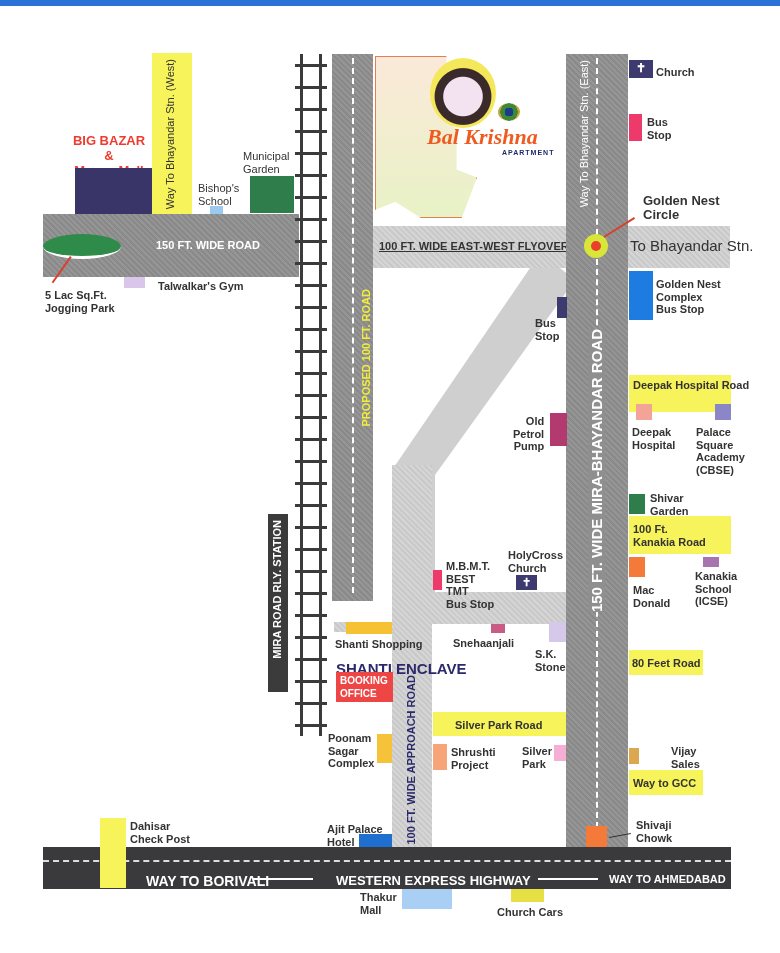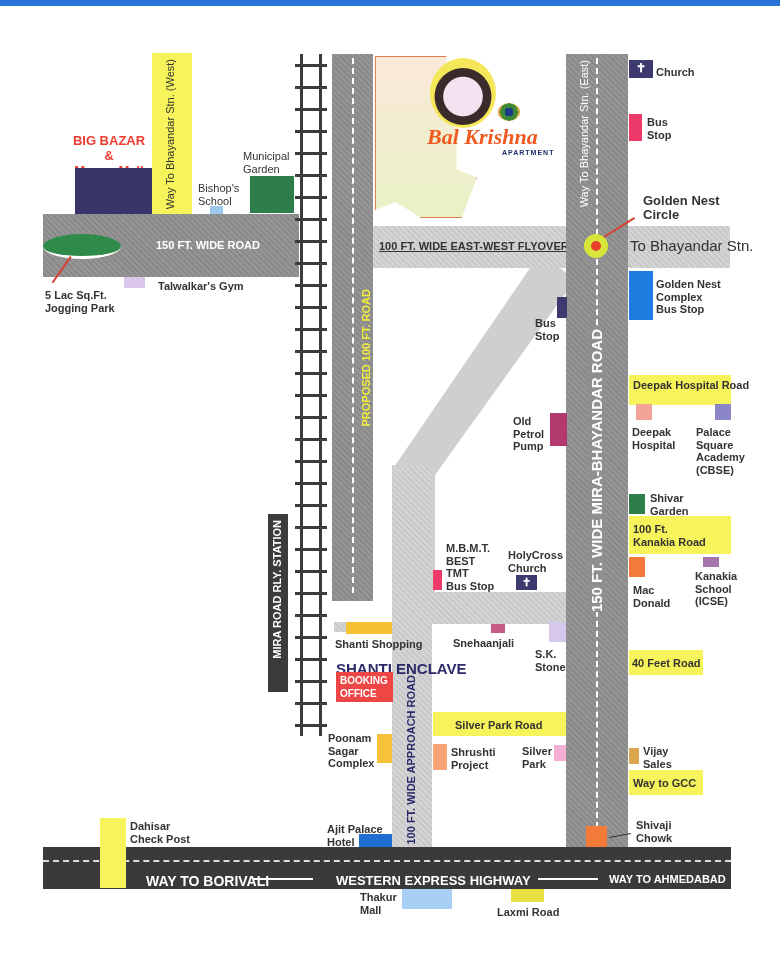--- a/index.html
+++ b/index.html
@@ -143,27 +143,27 @@
   <div>Bus Stop</div>
 </div>
 
 <div class="abs" style="left:557px;top:297px;width:10px;height:21px;background:#3c3a6e;"></div>
 <div class="abs lbl" style="left:535px;top:317px;">
   <div>Bus</div>
   <div>Stop</div>
 </div>
 
 <div class="abs" style="left:550px;top:413px;width:17px;height:33px;background:#b33a6e;"></div>
-<div class="abs lbl" style="left:513px;top:415px;">
+<div class="abs lbl" style="left:513px;top:415px;text-align:right;">
   <div>Old</div>
   <div>Petrol</div>
   <div>Pump</div>
 </div>
 
-<div class="abs ybox lbl" style="left:629px;top:375px;width:102px;height:30px;padding:4px 0 0 4px;box-sizing:border-box;">Deepak Hospital Road</div>
+<div class="abs ybox lbl" style="left:629px;top:375px;width:102px;height:37px;padding:4px 0 0 4px;box-sizing:border-box;">Deepak Hospital Road</div>
 <div class="abs" style="left:636px;top:404px;width:16px;height:16px;background:#f4a497;"></div>
 <div class="abs lbl" style="left:632px;top:426px;">
   <div>Deepak</div>
   <div>Hospital</div>
 </div>
 <div class="abs" style="left:715px;top:404px;width:16px;height:16px;background:#8a86c8;"></div>
 <div class="abs lbl" style="left:696px;top:426px;">
   <div>Palace</div>
   <div>Square</div>
   <div>Academy</div>
@@ -185,38 +185,38 @@
   <div>Mac</div>
   <div>Donald</div>
 </div>
 <div class="abs" style="left:703px;top:557px;width:16px;height:10px;background:#a874b0;"></div>
 <div class="abs lbl" style="left:695px;top:570px;">
   <div>Kanakia</div>
   <div>School</div>
   <div>(ICSE)</div>
 </div>
 
-<div class="abs ybox lbl" style="left:629px;top:650px;width:74px;height:25px;padding:7px 0 0 3px;box-sizing:border-box;">40 Feet Road</div>
+<div class="abs ybox lbl" style="left:629px;top:650px;width:74px;height:25px;padding:7px 0 0 3px;box-sizing:border-box;">80 Feet Road</div>
 
 <div class="abs" style="left:629px;top:748px;width:10px;height:16px;background:#dca84f;"></div>
-<div class="abs lbl" style="left:643px;top:745px;">
+<div class="abs lbl" style="left:671px;top:745px;">
   <div>Vijay</div>
   <div>Sales</div>
 </div>
 <div class="abs ybox lbl" style="left:629px;top:770px;width:74px;height:25px;padding:7px 0 0 4px;box-sizing:border-box;">Way to GCC</div>
 
 <div class="abs" style="left:586px;top:826px;width:21px;height:21px;background:#f47a3a;"></div>
 <div class="abs" style="left:609px;top:835px;width:22px;height:1px;background:#333;transform:rotate(-10deg);"></div>
 <div class="abs lbl" style="left:636px;top:819px;">
   <div>Shivaji</div>
   <div>Chowk</div>
 </div>
 
 <div class="abs" style="left:433px;top:570px;width:9px;height:20px;background:#ee3a6a;"></div>
-<div class="abs lbl" style="left:446px;top:542px;">
+<div class="abs lbl" style="left:446px;top:560px;">
   <div>M.B.M.T.</div>
   <div>BEST</div>
   <div>TMT</div>
   <div>Bus Stop</div>
 </div>
 <div class="abs lbl" style="left:508px;top:549px;">
   <div>HolyCross</div>
   <div>Church</div>
 </div>
 <div class="abs cross" style="left:516px;top:575px;width:21px;height:15px;background:#3c3a6e;line-height:15px;font-size:11px;"><span>✝</span></div>
@@ -270,13 +270,13 @@
   <div>Check Post</div>
 </div>
 
 <div class="abs lbl" style="left:360px;top:891px;">
   <div>Thakur</div>
   <div>Mall</div>
 </div>
 <div class="abs" style="left:402px;top:889px;width:50px;height:20px;background:#a9d0f4;"></div>
 
 <div class="abs" style="left:511px;top:889px;width:33px;height:13px;background:#e6e044;"></div>
-<div class="abs lbl" style="left:497px;top:906px;">Laxmi Road</div>
+<div class="abs lbl" style="left:497px;top:906px;">Church Cars</div>
 
 </body></html>

